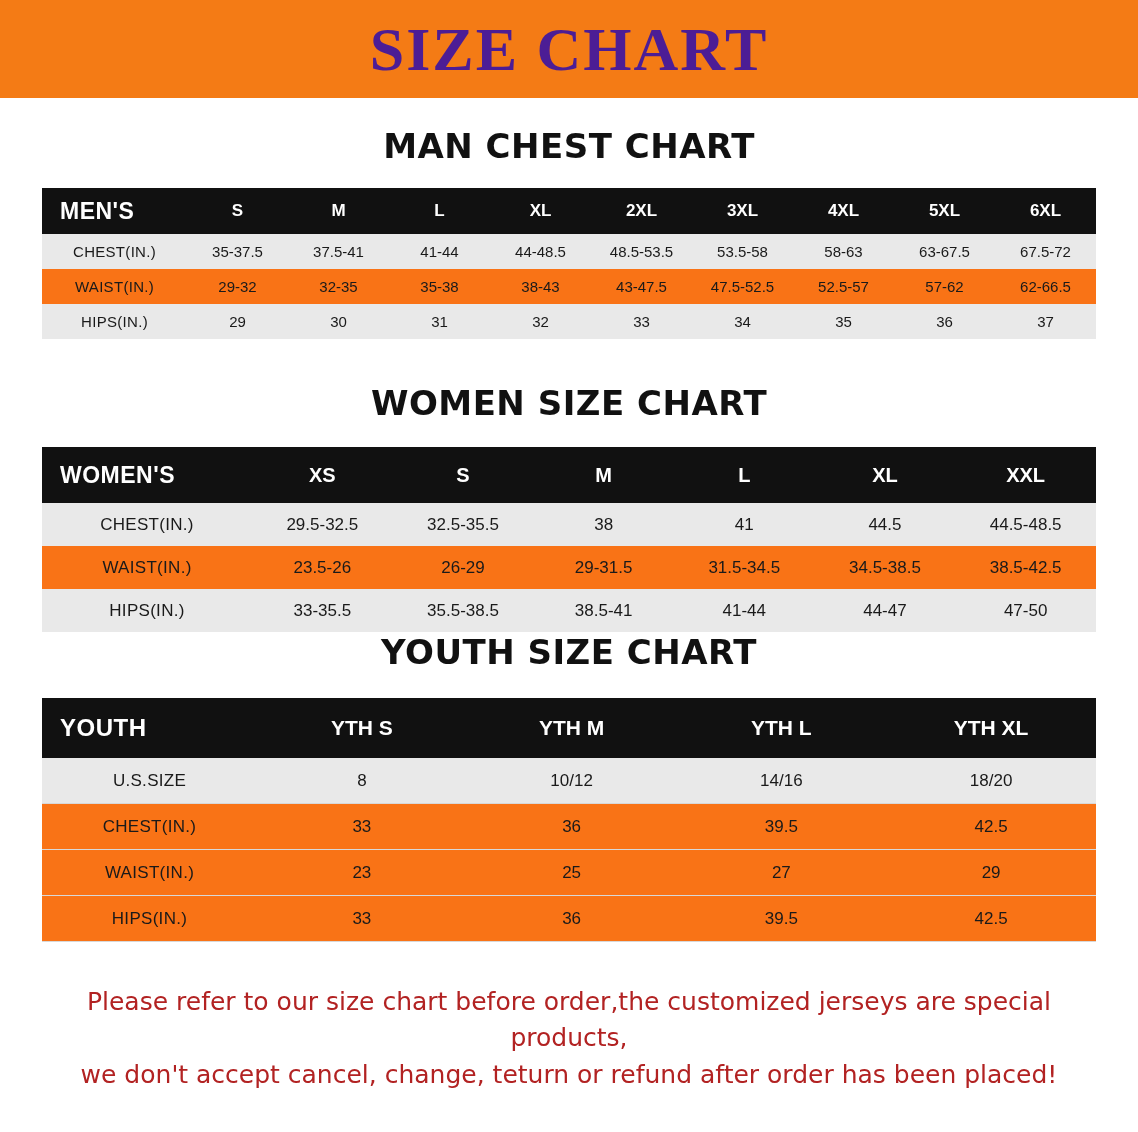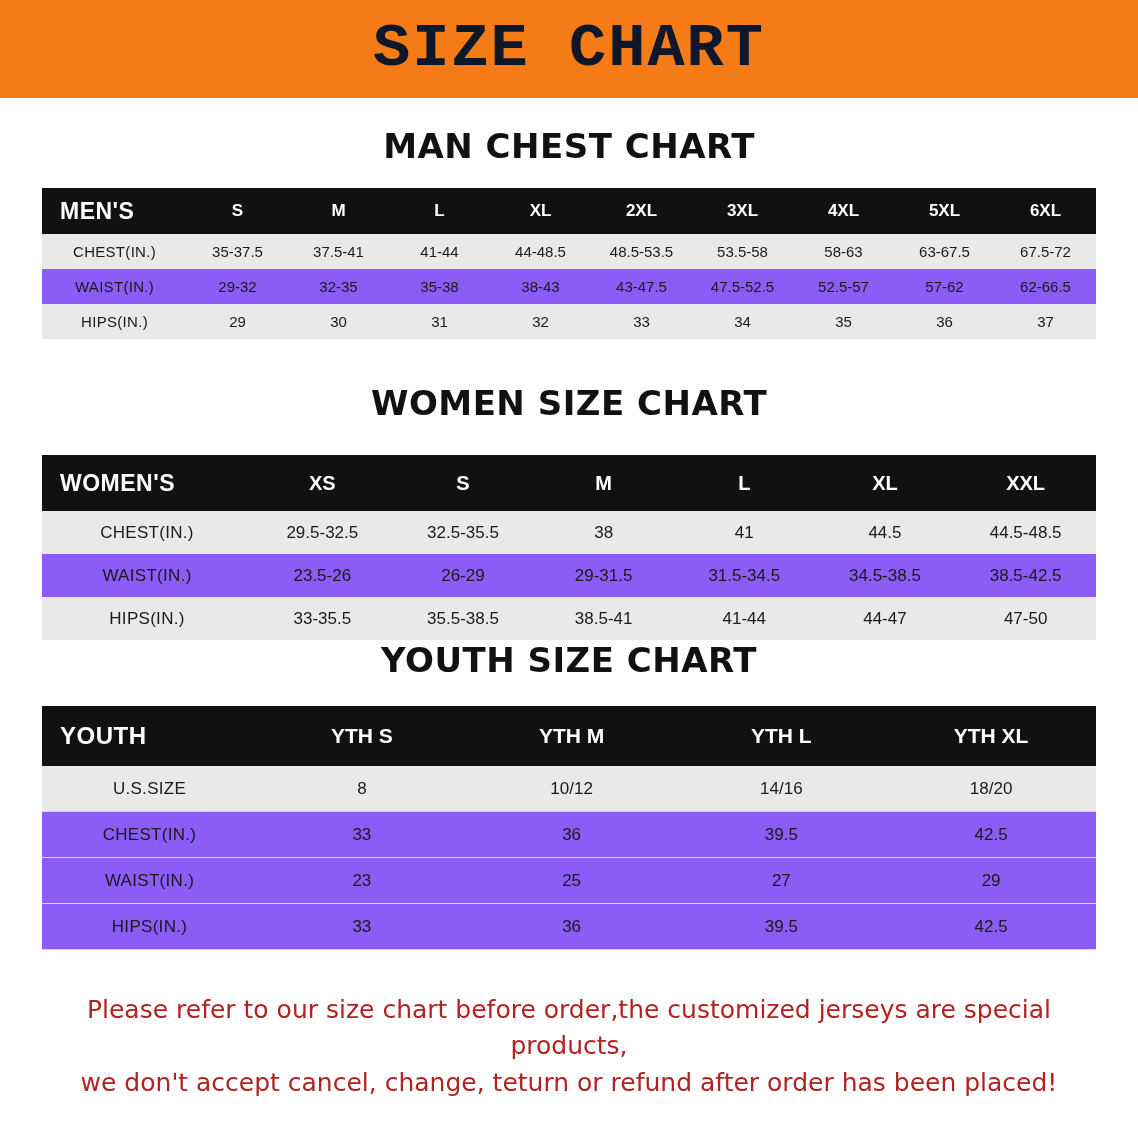--- a/index.html
+++ b/index.html
@@ -17,39 +17,39 @@
 
   
   .banner {
     background: #f47b15;
     height: 98px;
     display: flex;
     align-items: center;
     justify-content: center;
   }
   .banner-title {
-    font-family: Liberation Mono, monospace;
+    font-family: Liberation Serif, serif;
     font-weight: bold;
     font-size: 62px;
     letter-spacing: 2px;
-    color: #0f172a;
+    color: #4c1d95;
     line-height: 1;
   }
 
   
   .section-title {
     text-align: center;
     font-family: "DejaVu Sans", sans-serif;
     font-weight: bold;
     font-size: 34px;
     letter-spacing: 0.5px;
     color: #111111;
   }
   .t-man   { margin-top: 28px; margin-bottom: 22px; }
-  .t-women { margin-top: 44px; margin-bottom: 32px; }
+  .t-women { margin-top: 44px; margin-bottom: 24px; }
   .t-youth { margin-bottom: 26px; }
 
   
   .table-wrap {
     margin: 0 42px;
   }
   table.size {
     width: 100%;
     border-collapse: collapse;
     table-layout: fixed;
@@ -84,21 +84,21 @@
   table.size tbody td {
     height: 34px;
     color: #1a1a1a;
   }
   table.size tbody td.rowlabel {
     text-align: center;
     font-size: 16px;
     letter-spacing: 0.3px;
   }
   .stripe-a { background: #e9e9e9; }
-  .stripe-b { background: #8b5cf6; }
+  .stripe-b { background: #f97316; }
 
   
   #men-table thead th.rowlabel { font-size: 23px; }
   #men-table tbody td { height: 35px; font-size: 15px; }
   #men-table col.first { width: 145px; }
 
   
   #women-table thead th { height: 56px; font-size: 20px; }
   #women-table thead th.rowlabel { font-size: 23px; }
   #women-table tbody td { height: 43px; font-size: 17px; }

